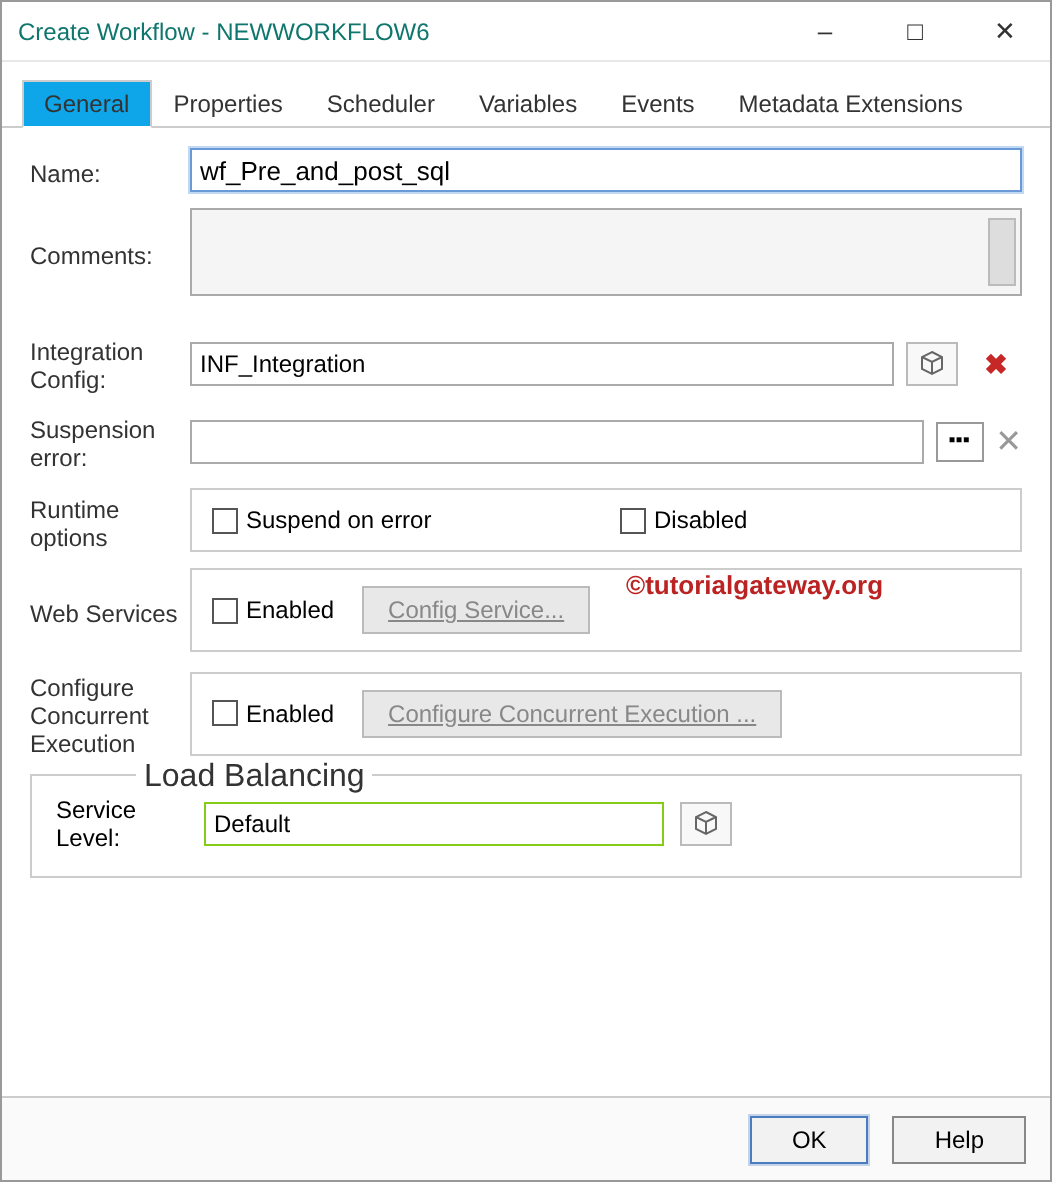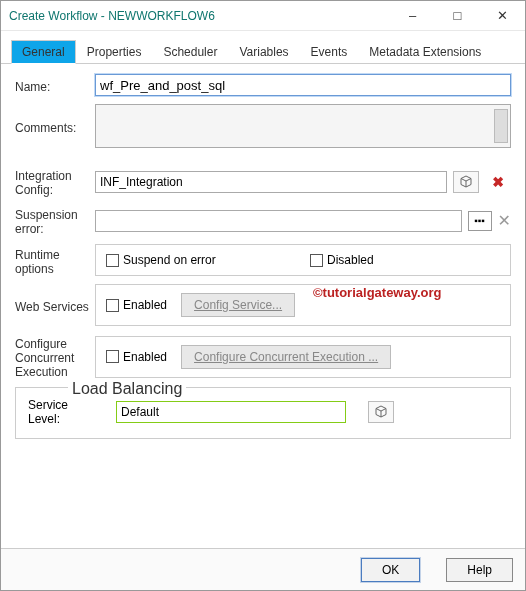--- a/index.html
+++ b/index.html
@@ -25,24 +25,24 @@
     .suspend-input { flex: 1; height: 22px; border: 1px solid #aaa; }
     .susp-icon { width: 24px; height: 20px; border: 1px solid #999; display: flex; align-items: center; justify-content: center; font-size: 10px; }
     .susp-x { color: #999; font-size: 16px; }
     .runtime-row { display: flex; align-items: center; gap: 6px; }
     .runtime-row .chk { display: flex; align-items: center; gap: 4px; flex: 1; }
     .checkbox { width: 13px; height: 13px; border: 1px solid #555; background: #fff; display: inline-block; }
     .box-frame { flex: 1; border: 1px solid #ccc; padding: 8px 10px; display: flex; align-items: center; gap: 14px; }
     .config-btn { height: 24px; padding: 0 12px; background: #e8e8e8; border: 1px solid #bbb; color: #888; font-size: 12px; display: flex; align-items: center; text-decoration: underline; }
     .fieldset { border: 1px solid #ccc; margin: 6px 0 0 0; padding: 10px 12px 12px 12px; position: relative; }
     .fieldset-legend { position: absolute; top: -8px; left: 8px; background: #fff; padding: 0 4px; font-size: 16px; color: #333; margin-left: 44px; }
-    .svc-level { display: flex; align-items: center; gap: 22px; }
+    .svc-level { display: flex; align-items: center; gap: 8px; }
     .svc-input { width: 230px; height: 22px; border: 1px solid #84cc16; padding: 0 4px; display: flex; align-items: center; }
     .watermark { position: absolute; top: 284px; left: 312px; color: #b22; font-weight: bold; font-size: 13px; }
-    .bottom-bar { position: absolute; bottom: 0; left: 0; right: 0; height: 42px; border-top: 1px solid #ccc; display: flex; justify-content: flex-end; align-items: center; padding: 0 12px; gap: 26px; background: #fafafa; }
+    .bottom-bar { position: absolute; bottom: 0; left: 0; right: 0; height: 42px; border-top: 1px solid #ccc; display: flex; justify-content: flex-end; align-items: center; padding: 0 12px; gap: 12px; background: #fafafa; }
     .dlg-btn { height: 24px; padding: 0 20px; border: 1px solid #888; background: #f2f2f2; font-size: 12px; }
     .dlg-btn.primary { border: 1px solid #4a7cc0; box-shadow: 0 0 0 1px rgba(74,124,192,.3); }
   </style>
 </head>
 <body>
 
 <div class="titlebar">
   <span class="titlebar-title">Create Workflow - NEWWORKFLOW6</span>
   <div class="titlebar-btns">
     <div class="titlebar-btn">–</div>

